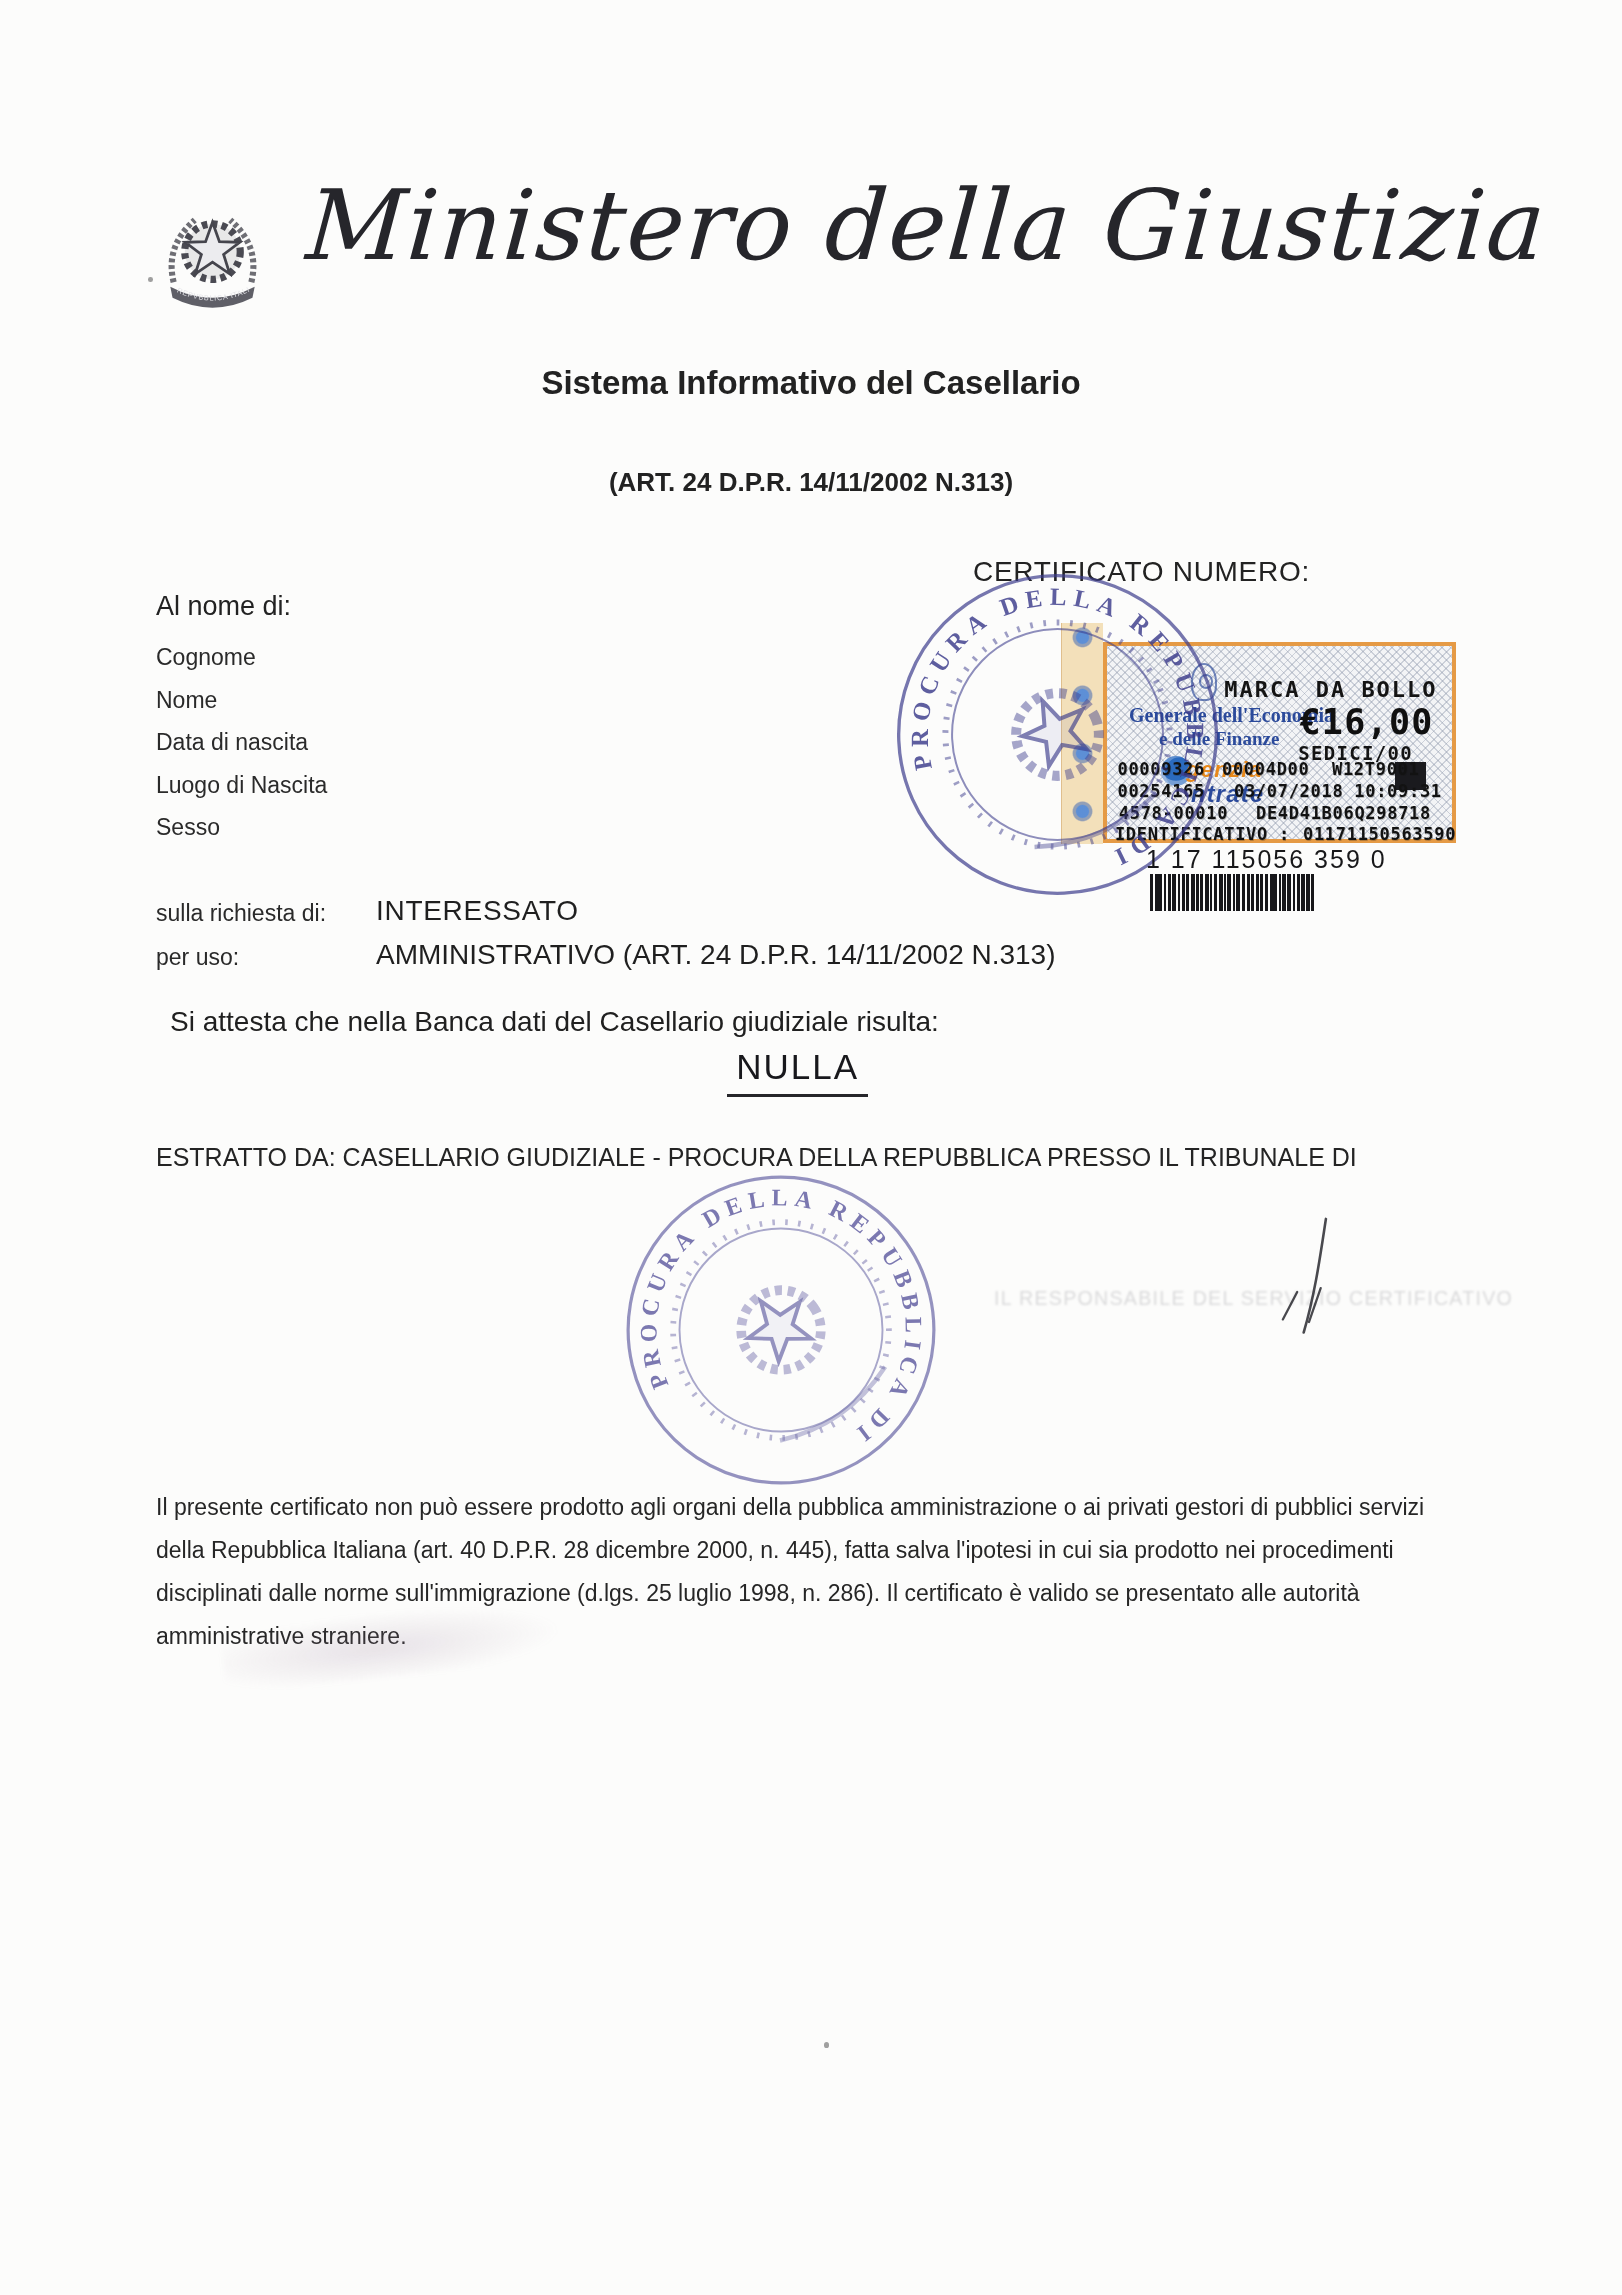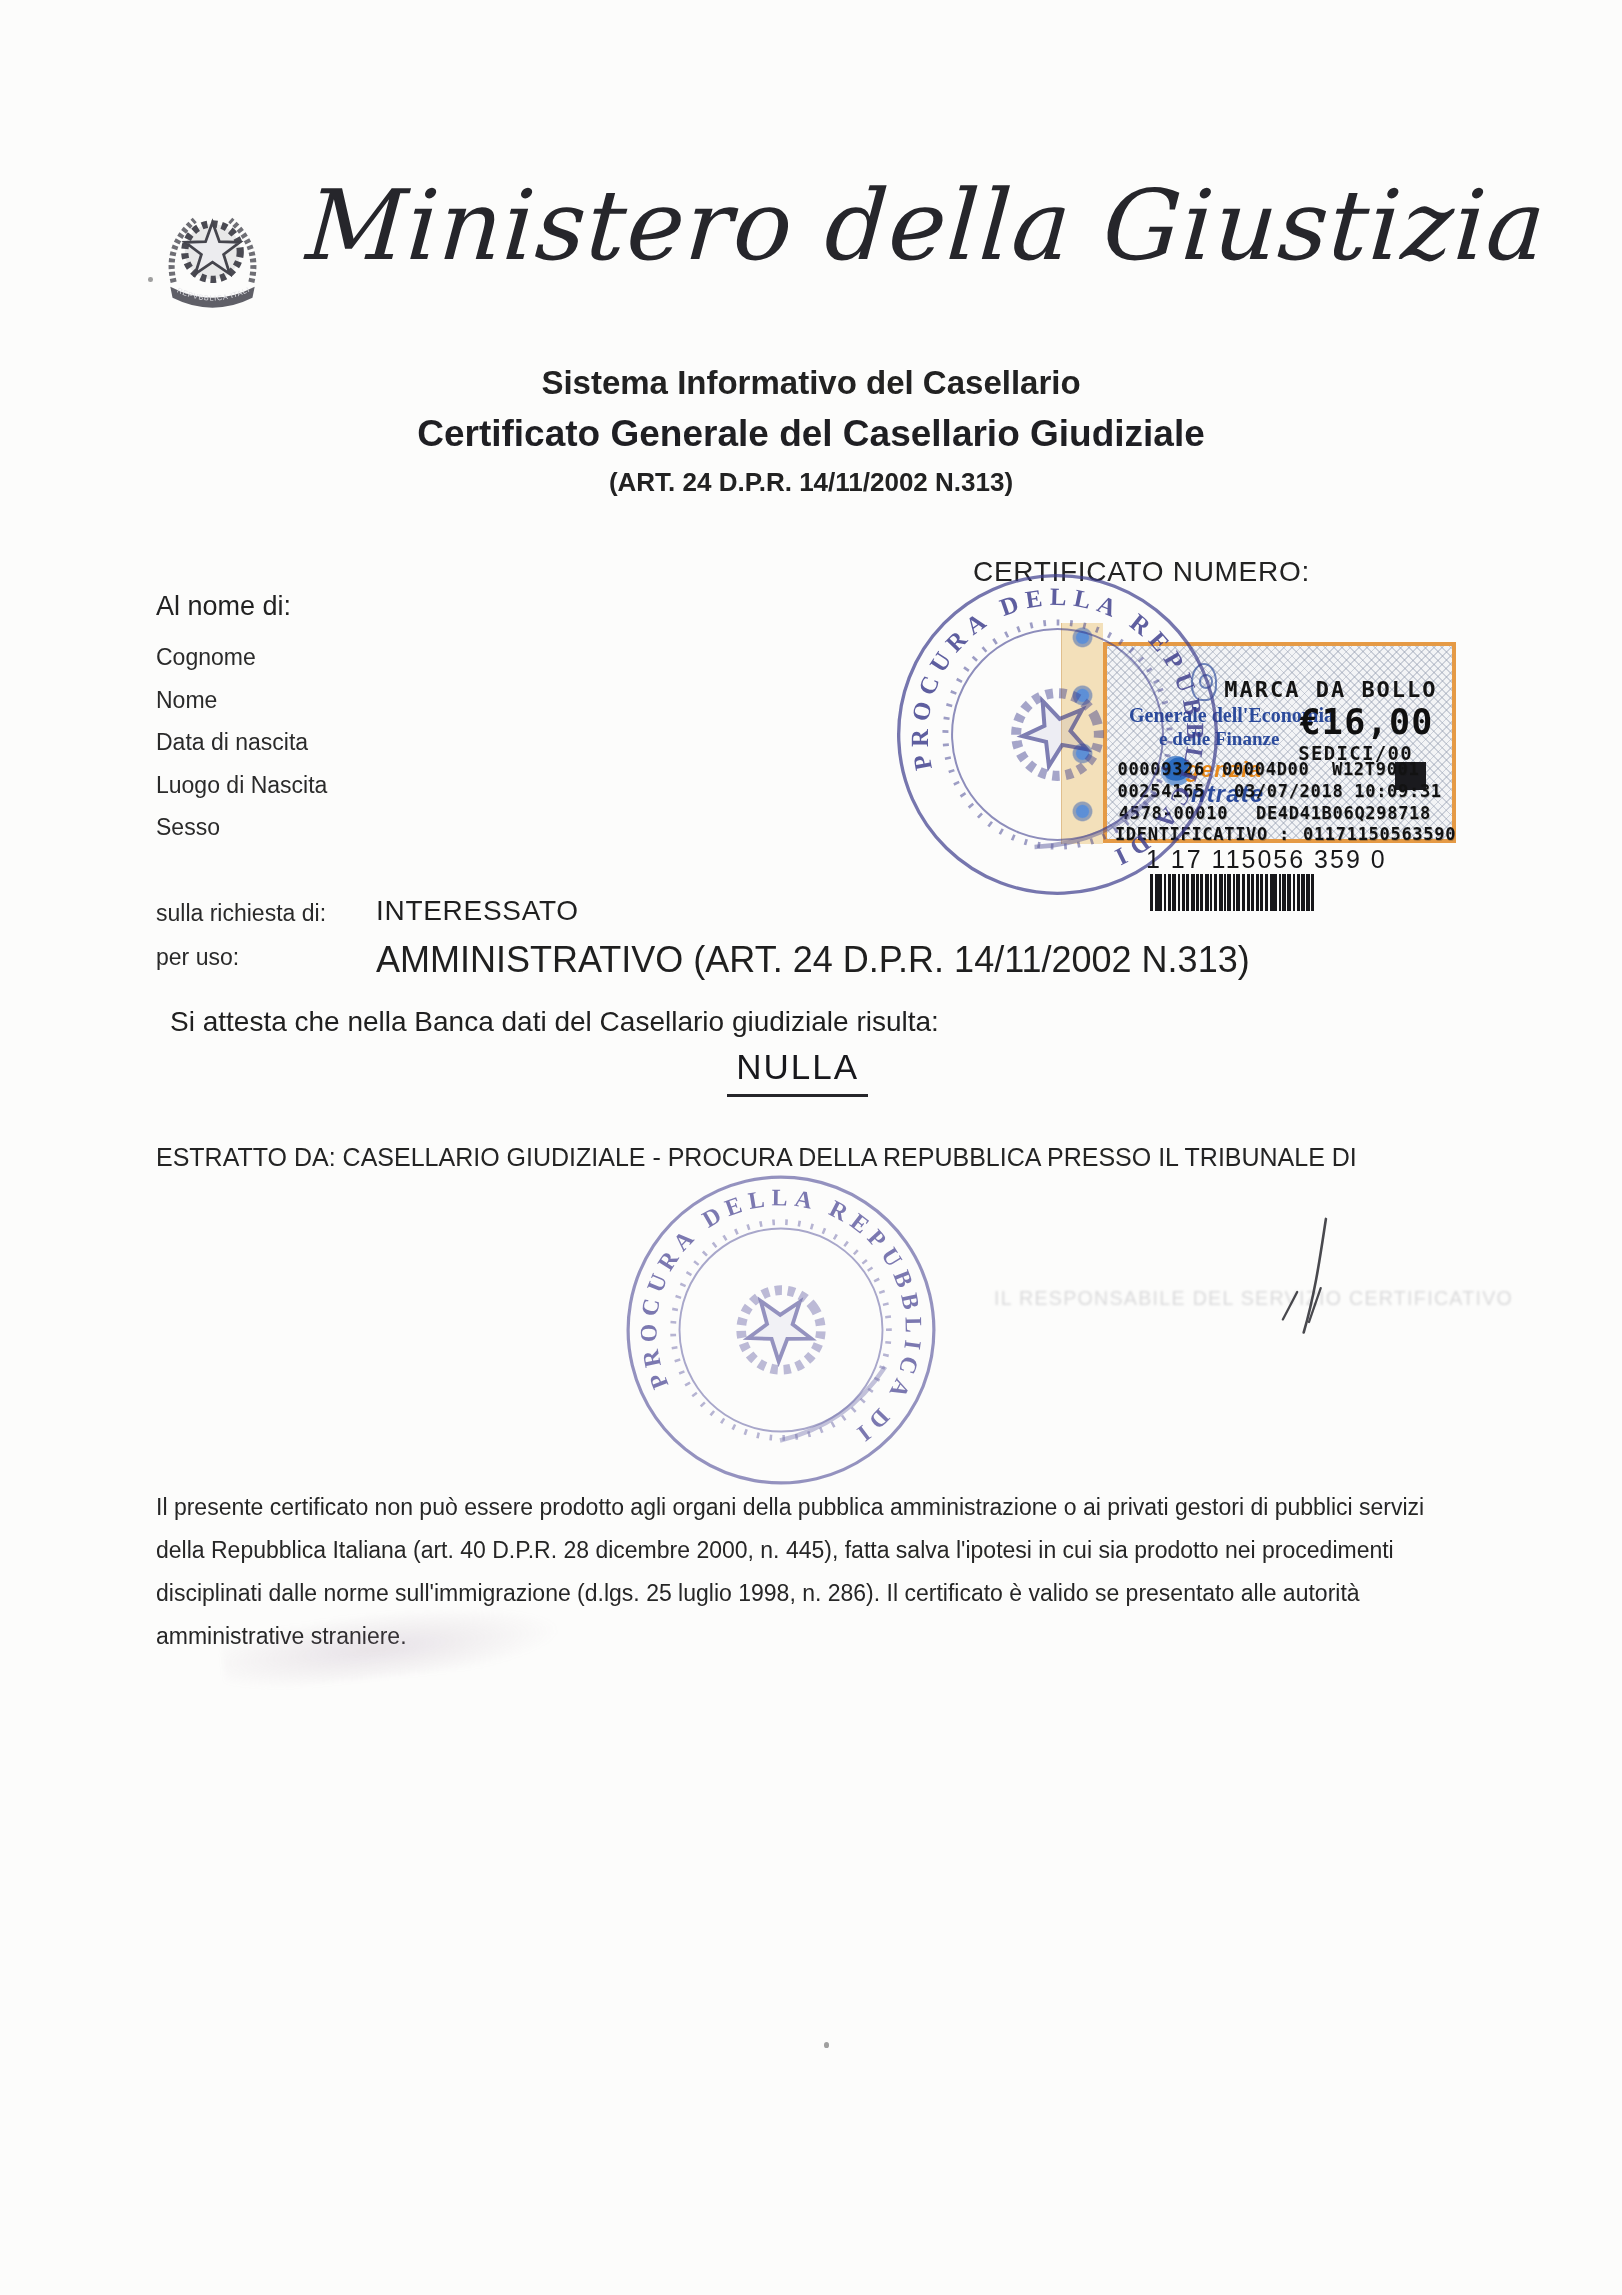--- a/index.html
+++ b/index.html
@@ -26,21 +26,21 @@
     font-size: 26px; font-weight: bold; color: #222; }
 
   
   .cert-number-label { left: 973px; top: 556px; font-size: 28px; color: #222; letter-spacing: 0.7px; }
   .al-nome { left: 156px; top: 591px; font-size: 27px; color: #222; }
   .field-label { left: 156px; font-size: 23px; color: #2a2a2a; }
 
   .richiesta-label { left: 156px; top: 900px; font-size: 23px; color: #2a2a2a; }
   .richiesta-value { left: 376px; top: 895px; font-size: 28px; color: #1f1f1f; letter-spacing: 0.7px; }
   .uso-label { left: 156px; top: 944px; font-size: 23px; color: #2a2a2a; }
-  .uso-value { left: 376px; top: 939px; font-size: 36px; color: #1f1f1f; }
+  .uso-value { left: 376px; top: 939px; font-size: 28px; color: #1f1f1f; }
 
   .attesta { left: 156px; top: 1006px; font-size: 28px; color: #202020; margin-left: 14px; }
   .nulla { left: 727px; top: 1047px; font-size: 35px; color: #18181c; letter-spacing: 2px;
     border-bottom: 3.3px solid #26262a; padding: 0 9.2px 6.5px 9.2px; }
   .estratto { left: 156px; top: 1143px; font-size: 25px; color: #242424; }
   .responsabile { left: 967px; top: 1256px; font-size: 24px; color: #222; }
   .responsabile-ghost { left: 994px; top: 1287px; font-size: 19.6px; color: rgba(60,60,70,0.18);
     filter: blur(1.3px); letter-spacing: 1.3px; }
 
   
@@ -135,21 +135,20 @@
     <circle cx="100" cy="95" r="50" fill="rgba(120,120,130,.15)" stroke="#4a4a52" stroke-width="13" stroke-dasharray="10 8"></circle>
     <path d="M100,42 L112.5,77 L149,78 L120,100 L131,135 L100,114 L69,135 L80,100 L51,78 L87.5,77 Z" fill="#ececef" stroke="#45454d" stroke-width="5"></path>
     <path d="M 24 158 Q 100 198 176 158 L 172 178 Q 100 214 28 178 Z" fill="#4e4e56" opacity=".9"></path>
     <text font-size="13" fill="#e4e4e8" letter-spacing="1.5">
       <textPath href="#ribbonPath" startOffset="8">REPVBBLICA ITALIANA</textPath>
     </text>
   </svg>
 
   <div class="abs script-title">Ministero della Giustizia</div>
   <div class="abs subtitle1">Sistema Informativo del Casellario</div>
-  <div class="abs subtitle2">Certificato Generale del Casellario Giudiziale</div>
   <div class="abs subtitle3">(ART. 24 D.P.R. 14/11/2002 N.313)</div>
 
   <div class="abs cert-number-label">CERTIFICATO NUMERO:</div>
 
   <div class="abs al-nome">Al nome di:</div>
   <div class="abs field-label" style="top:644px;">Cognome</div>
   <div class="abs field-label" style="top:687px;">Nome</div>
   <div class="abs field-label" style="top:729px;">Data di nascita</div>
   <div class="abs field-label" style="top:772px;">Luogo di Nascita</div>
   <div class="abs field-label" style="top:814px;">Sesso</div>

